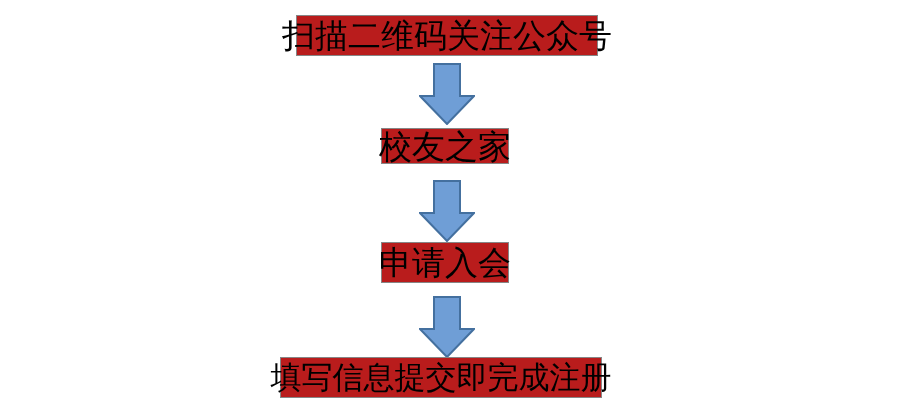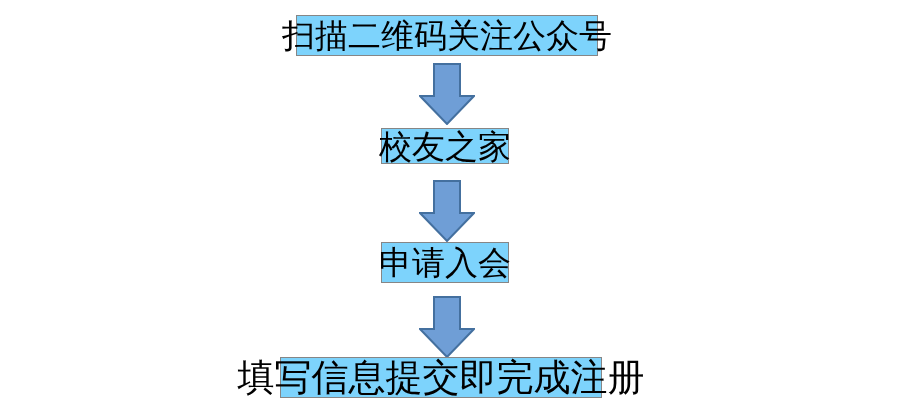--- a/index.html
+++ b/index.html
@@ -15,21 +15,21 @@
   }
   #flowchart {
     position: relative;
     width: 900px;
     height: 419px;
     background: #ffffff;
   }
   .node-box {
     position: absolute;
     box-sizing: border-box;
-    background: #7dd3fc;
+    background: #b91c1c;
     border: 1px solid #868686;
     display: flex;
     align-items: center;
     justify-content: center;
     white-space: nowrap;
   }
   .node-label {
     color: #000000;
     font-family: "DejaVu Sans", "Liberation Sans", sans-serif;
     font-weight: 400;
@@ -38,21 +38,21 @@
   }
   
   .box-1 { left: 296px; top: 15px;  width: 302px; height: 41px; }
   .box-2 { left: 381px; top: 128px; width: 128px; height: 36px; }
   .box-3 { left: 381px; top: 242px; width: 128px; height: 41px; }
   .box-4 { left: 280px; top: 357px; width: 322px; height: 41px; }
 
   .box-1 .node-label { font-size: 33px; }
   .box-2 .node-label { font-size: 33px; }
   .box-3 .node-label { font-size: 33px; text-align: center; }
-  .box-4 .node-label { font-size: 37px; }
+  .box-4 .node-label { font-size: 31px; }
 
   .arrow {
     position: absolute;
     width: 56px;
     height: 62px;
   }
   .arrow svg { display: block; width: 100%; height: 100%; }
 
   .arrow-1 { left: 419px; top: 63px; }
   .arrow-2 { left: 419px; top: 180px; }

